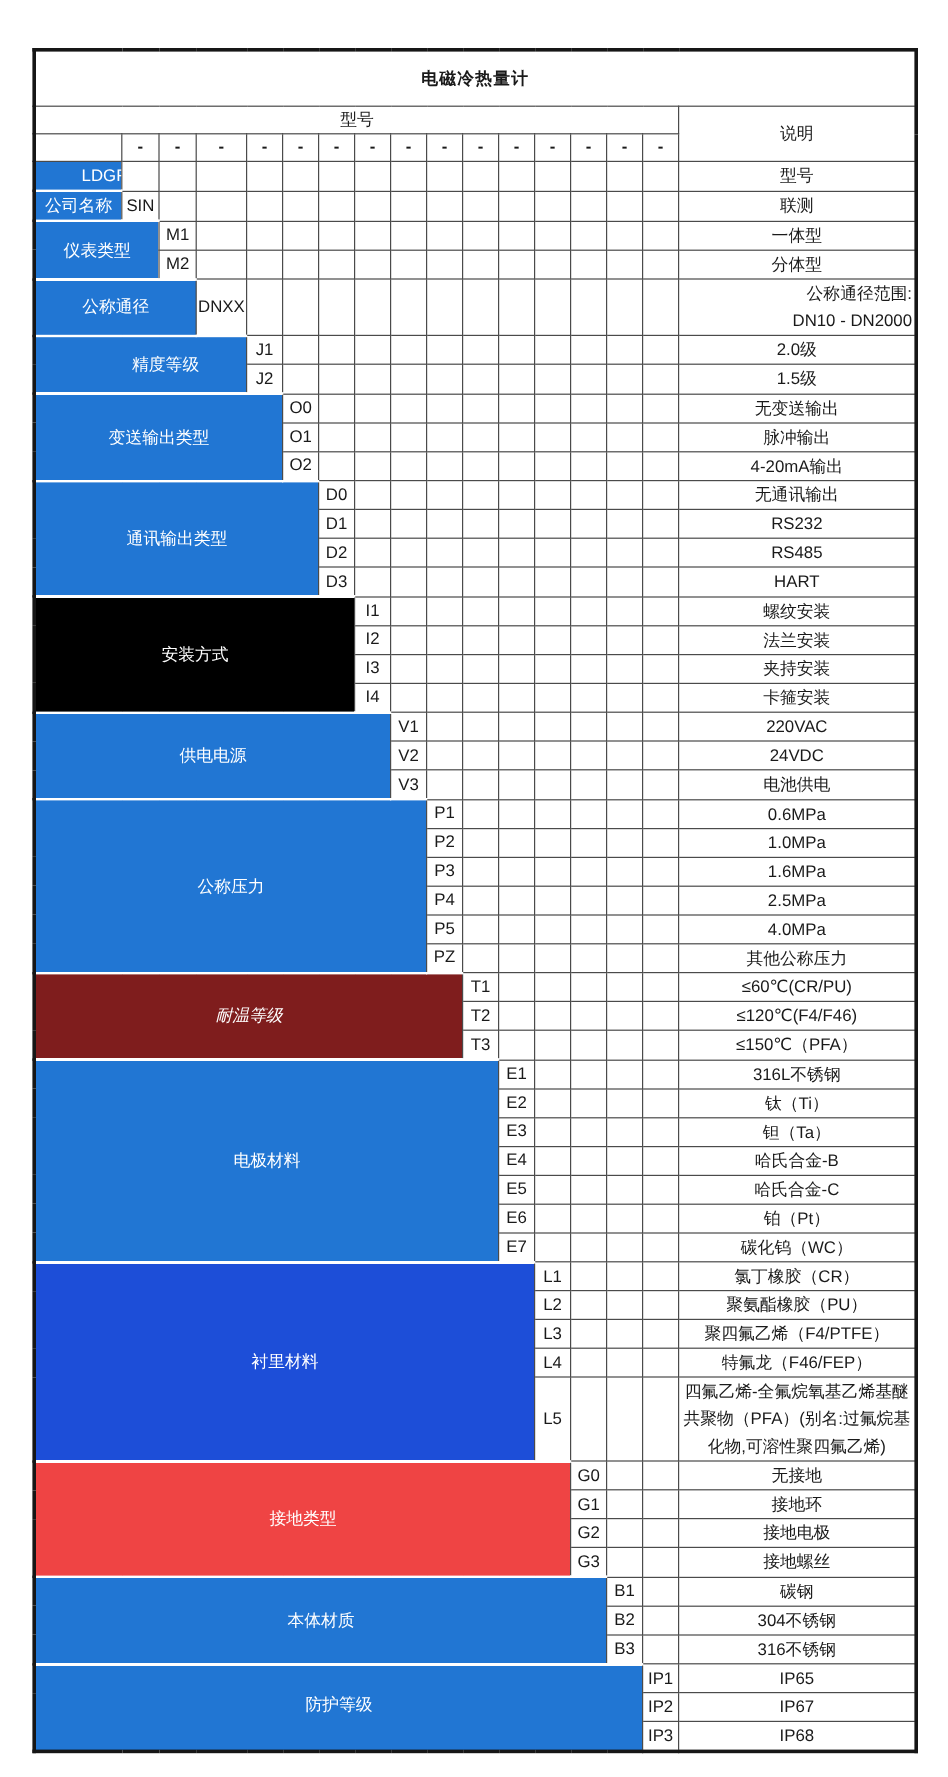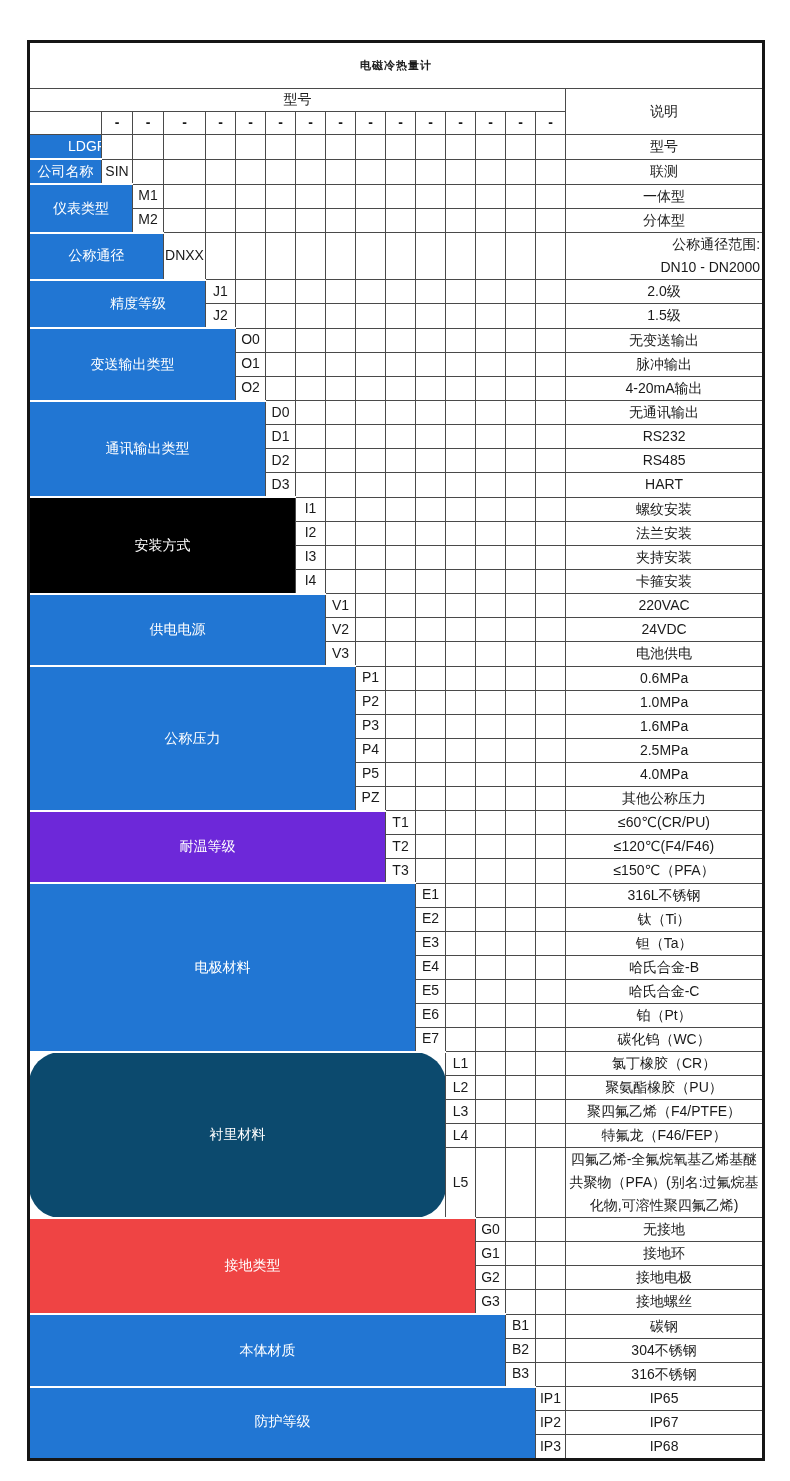--- a/index.html
+++ b/index.html
@@ -30,21 +30,21 @@
     padding: 0;
     text-align: center;
     vertical-align: middle;
     font-size: 14px;
     line-height: 1.1;
     overflow: hidden;
     background: #ffffff;
   }
   tr.title-row td {
     height: 45px;
-    font-size: 11px;
+    font-size: 14px;
     font-weight: bold;
     letter-spacing: 1px;
   }
   tr.header-row td { height: 22px; }
   tr.dash-row td { height: 22px; font-weight: bold; }
   td.cat {
     color: #ffffff;
     border-top: 2px solid #ffffff;
     font-size: 14px;
   }
@@ -471,21 +471,21 @@
           <td class="code">PZ</td>
           <td></td>
           <td></td>
           <td></td>
           <td></td>
           <td></td>
           <td></td>
           <td class="desc desc-wrap">其他公称压力</td>
         </tr>
         <tr>
-          <td class="cat" colspan="10" rowspan="3" style="background: #6d28d9;">耐温等级</td>
+          <td class="cat" colspan="10" rowspan="3" style="background: #7f1d1d; font-style: italic;">耐温等级</td>
           <td class="code">T1</td>
           <td></td>
           <td></td>
           <td></td>
           <td></td>
           <td></td>
           <td class="desc desc-wrap">≤60℃(CR/PU)</td>
         </tr>
         <tr>
           <td class="code">T2</td>
@@ -556,21 +556,21 @@
         </tr>
         <tr>
           <td class="code">E7</td>
           <td></td>
           <td></td>
           <td></td>
           <td></td>
           <td class="desc desc-wrap">碳化钨（WC）</td>
         </tr>
         <tr>
-          <td class="cat" colspan="12" rowspan="5" style="background: #0c4a6e; border-radius: 32px;">衬里材料</td>
+          <td class="cat" colspan="12" rowspan="5" style="background: #1d4ed8;">衬里材料</td>
           <td class="code">L1</td>
           <td></td>
           <td></td>
           <td></td>
           <td class="desc desc-wrap">氯丁橡胶（CR）</td>
         </tr>
         <tr>
           <td class="code">L2</td>
           <td></td>
           <td></td>

